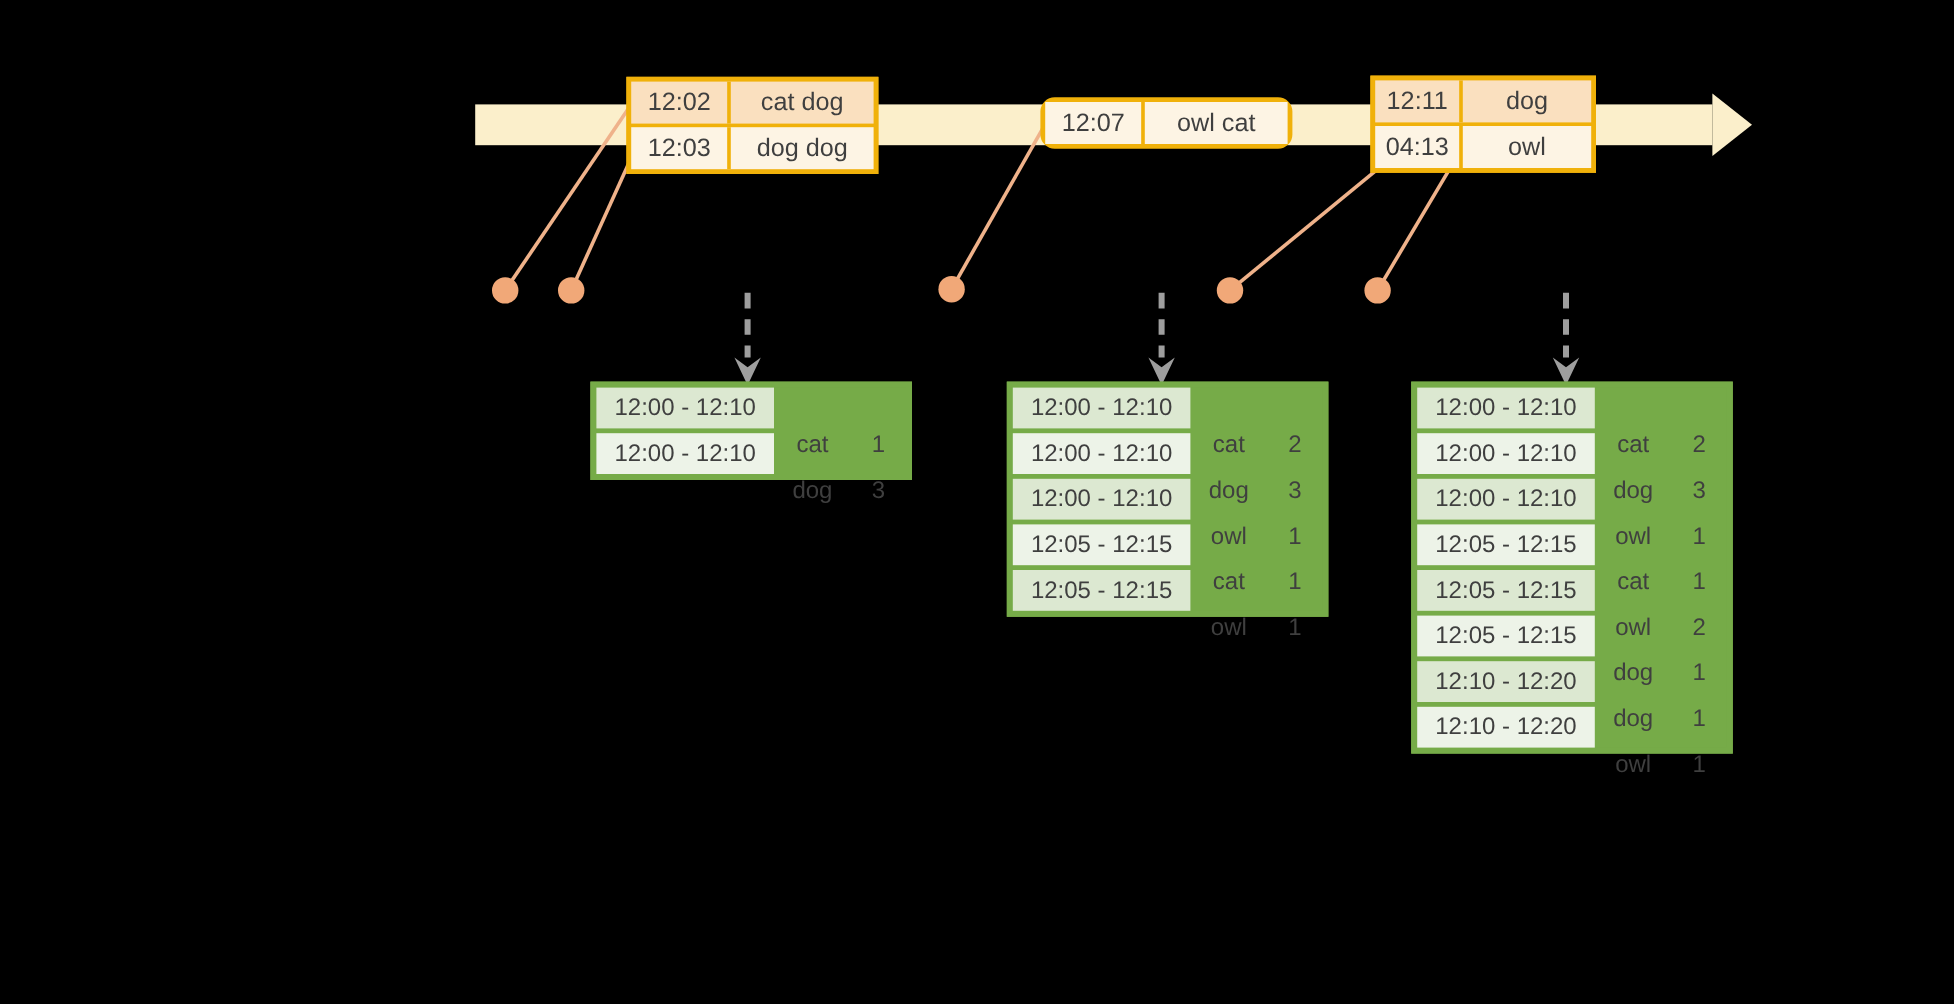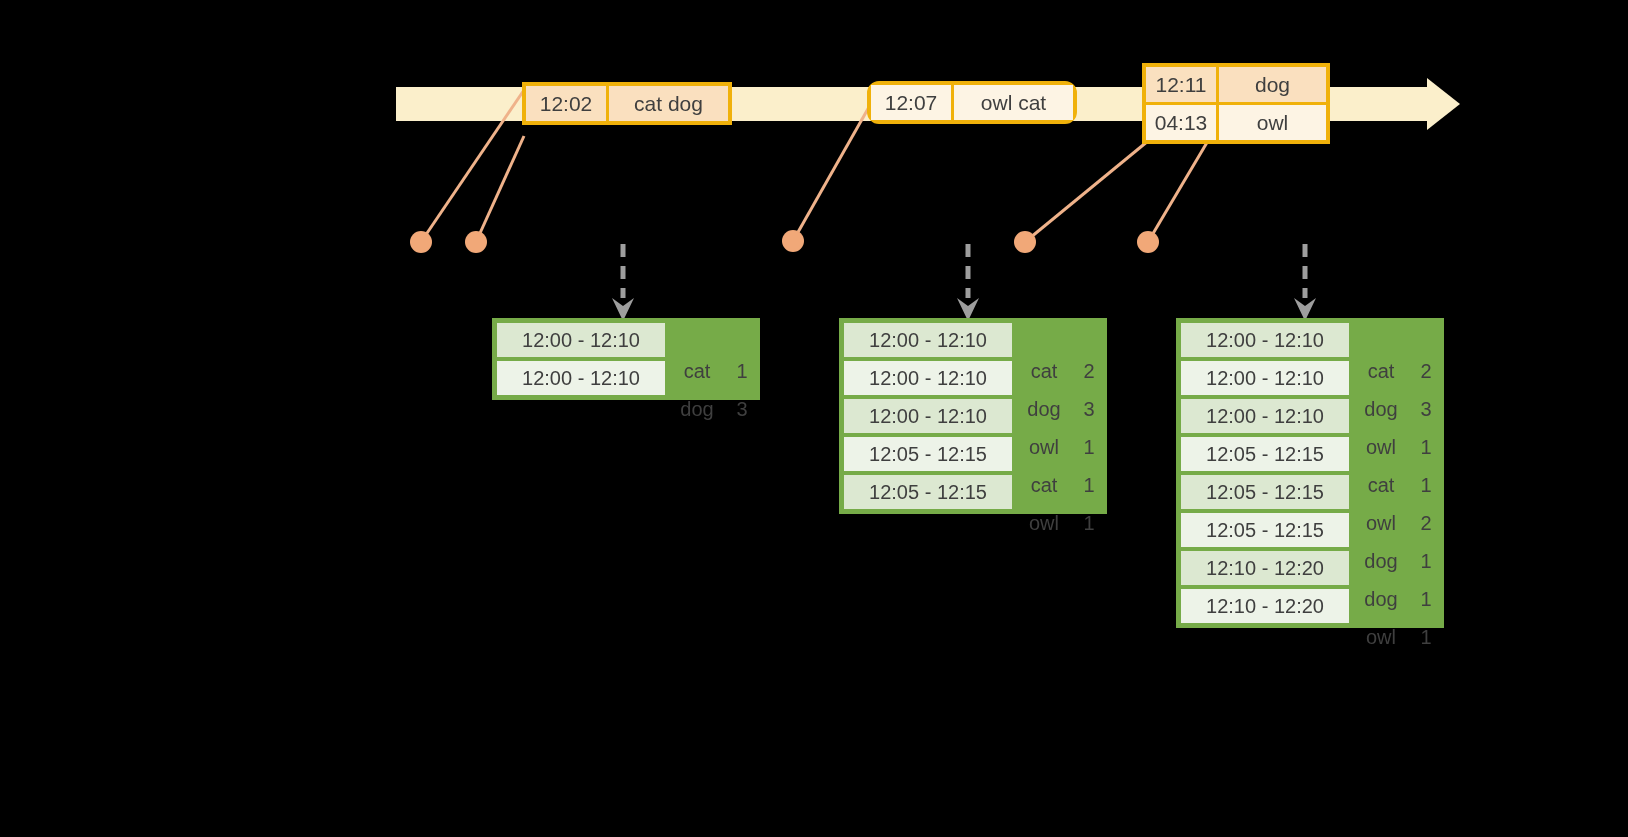--- a/index.html
+++ b/index.html
@@ -28,21 +28,21 @@
   .etable .cell.words{flex:1;}
   .etable.narrow .cell.time{width:70px;}
   .etable .trow.dark .cell{background:var(--peachDark);}
   .etable .trow.light .cell{background:var(--peachLight);}
   
   .gtable{position:absolute;z-index:3;border:5px solid var(--green);background:var(--green);}
   .gtable .trow{display:flex;height:34px;}
   .gtable .trow + .trow{margin-top:4px;}
   .gtable .cell{display:flex;align-items:center;justify-content:center;font-size:20px;}
   .gtable .cell + .cell{border-left:4px solid var(--greenSep);margin-top:48px;}
-  .gtable .cell.window{width:168px;text-align:center;}
+  .gtable .cell.window{width:148px;text-align:center;}
   .gtable .cell.word{width:56px;}
   .gtable .cell.count{flex:1;}
   .gtable .trow.dark .cell{background:var(--greenDark);}
   .gtable .trow.light .cell{background:var(--greenLight);}
 </style>
 </head>
 <body>
 
 <div class="canvas">
 
@@ -64,24 +64,28 @@
     <circle class="dot" cx="1148" cy="242" r="11"></circle>
 
     <line class="trigger" x1="623" y1="244" x2="623" y2="298"></line>
     <path class="trigger-head" d="M612 298 L623 321 L634 298 L623 306 Z"></path>
     <line class="trigger" x1="968" y1="244" x2="968" y2="298"></line>
     <path class="trigger-head" d="M957 298 L968 321 L979 298 L968 306 Z"></path>
     <line class="trigger" x1="1305" y1="244" x2="1305" y2="298"></line>
     <path class="trigger-head" d="M1294 298 L1305 321 L1316 298 L1305 306 Z"></path>
   </svg>
 
-  <div class="etable" style="left:522px;top:64px;width:202px;margin-top:18px;">
+  <div class="etable" style="left:522px;top:64px;width:202px;">
       <div class="trow dark">
         <div class="cell time">12:02</div>
         <div class="cell words">cat dog</div>
+      </div>
+      <div class="trow light">
+        <div class="cell time">12:03</div>
+        <div class="cell words">dog dog</div>
       </div>
     </div>
   <div class="etable" style="left:867px;top:81px;width:202px;border-radius:12px;">
       <div class="trow light">
         <div class="cell time">12:07</div>
         <div class="cell words">owl cat</div>
       </div>
     </div>
   <div class="etable narrow" style="left:1142px;top:63px;width:180px;">
       <div class="trow dark">

